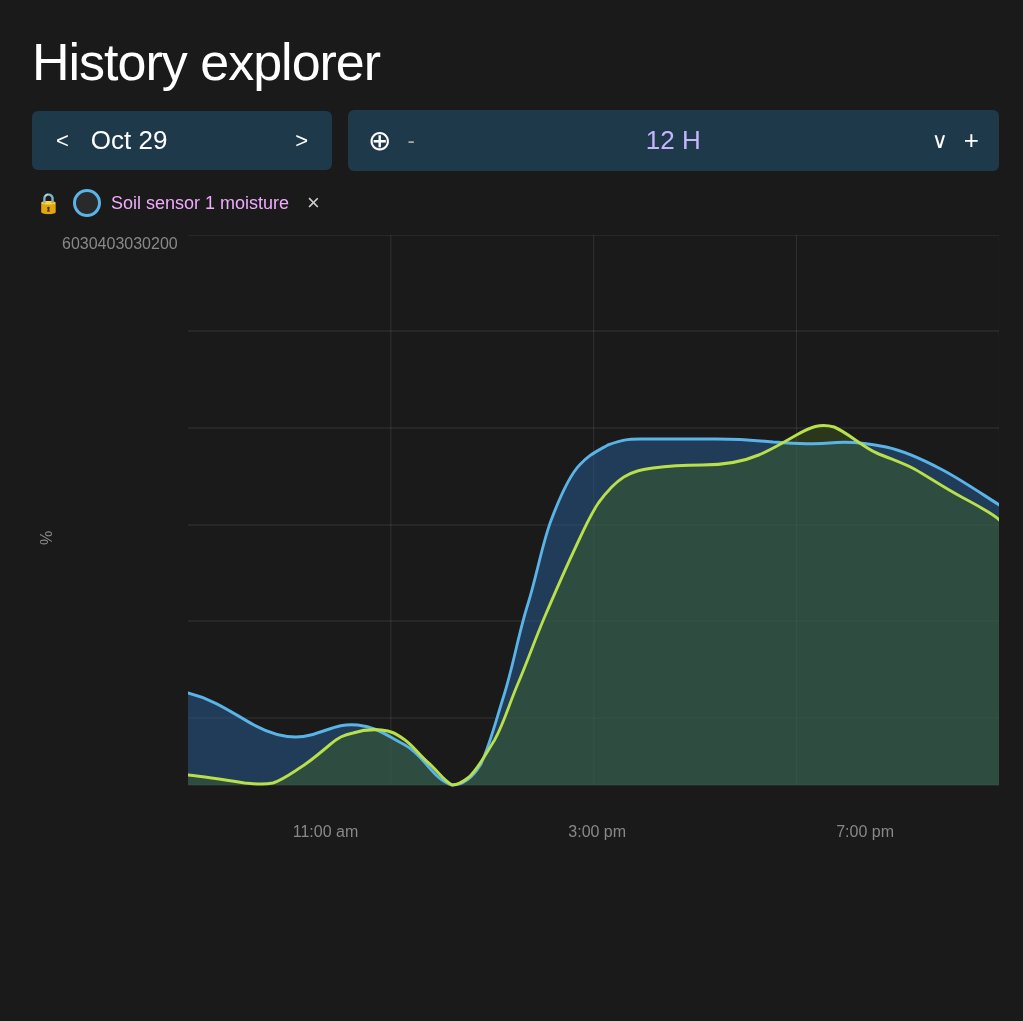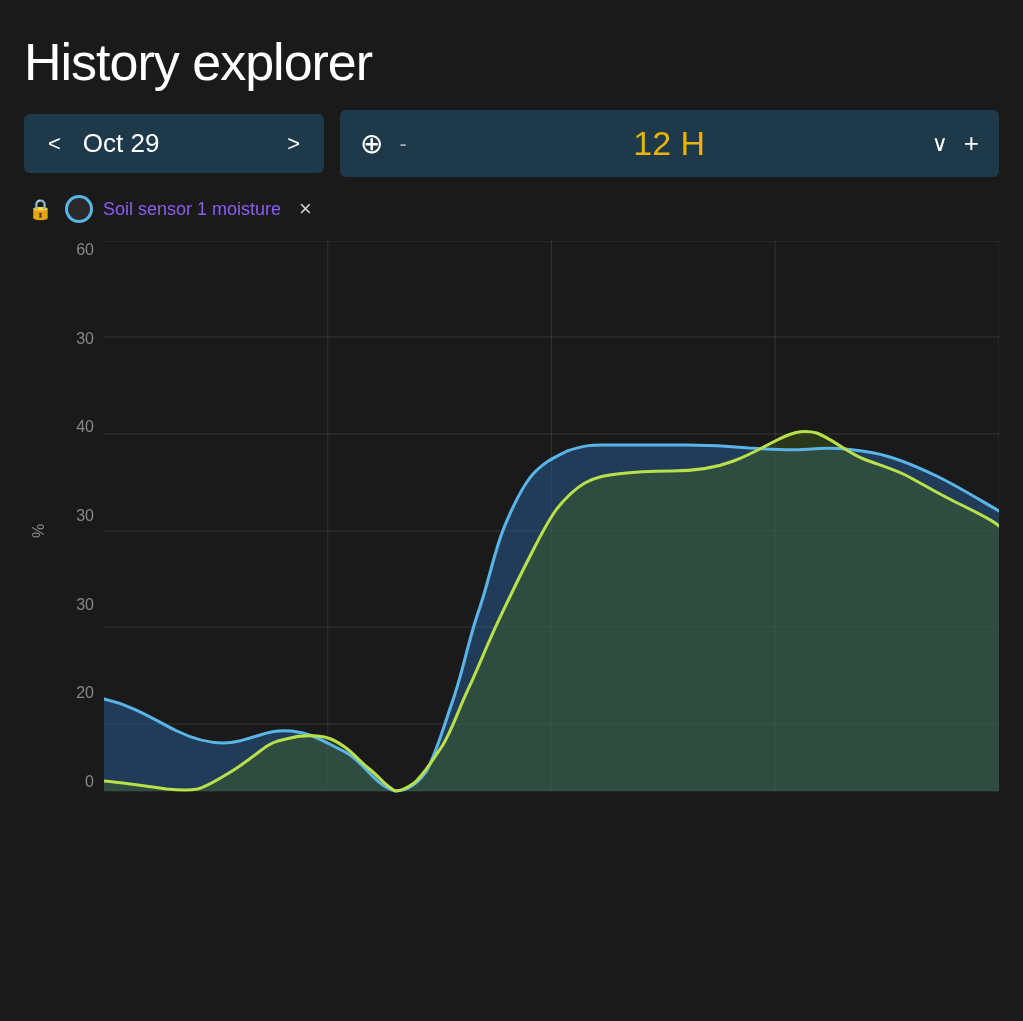--- a/index.html
+++ b/index.html
@@ -11,20 +11,21 @@
       width: 1023px;
       height: 1021px;
       overflow: hidden;
     }
 
     .page {
       padding: 32px 24px 24px 24px;
       display: flex;
       flex-direction: column;
       gap: 18px;
+      margin-left: 8px;
     }
 
     .page-title {
       font-size: 52px;
       font-weight: 300;
       color: #ffffff;
       letter-spacing: -1px;
     }
 
     .controls-row {
@@ -75,23 +76,23 @@
       color: #ffffff;
       font-size: 28px;
     }
 
     .zoom-separator {
       color: #aaaaaa;
       font-size: 22px;
     }
 
     .zoom-label {
-      font-size: 34px;
+      font-size: 26px;
       font-weight: 400;
-      color: #eab308;
+      color: #c4b5fd;
       flex: 1;
       text-align: center;
     }
 
     .zoom-dropdown {
       color: #ffffff;
       font-size: 22px;
       cursor: pointer;
     }
 
@@ -131,21 +132,21 @@
     .legend-circle-green {
       width: 28px;
       height: 28px;
       border-radius: 50%;
       border: 3px solid #b8e04a;
       background: #2a2a2a;
     }
 
     .legend-text {
       font-size: 18px;
-      color: #8b5cf6;
+      color: #f0abfc;
       text-align: right;
     }
 
     .legend-close {
       color: #cccccc;
       font-size: 22px;
       cursor: pointer;
       margin-left: 6px;
     }
 
@@ -169,21 +170,21 @@
       writing-mode: vertical-rl;
       transform: rotate(180deg);
       display: flex;
       align-items: center;
       justify-content: center;
       padding: 0 6px;
     }
 
     .y-axis {
       display: flex;
-      flex-direction: column;
+      flex-direction: row;
       justify-content: space-between;
       padding: 0 10px 30px 0;
       min-width: 50px;
       text-align: right;
     }
 
     .y-tick {
       font-size: 16px;
       color: #888888;
     }
@@ -365,16 +366,21 @@
             C 508,231 525,230 545,230
             C 565,230 585,228 605,220
             C 620,214 630,208 645,200
             C 660,192 670,188 685,192
             C 700,198 715,212 730,218
             C 745,224 758,228 770,234
             C 785,242 800,252 820,262
             C 840,272 855,280 860,285" fill="none" stroke="#b8e04a" stroke-width="3" stroke-linejoin="round" stroke-linecap="round"></path>
         </svg>
 
+        <div class="x-axis">
+          <span class="x-tick">11:00 am</span>
+          <span class="x-tick">3:00 pm</span>
+          <span class="x-tick">7:00 pm</span>
+        </div>
       </div>
     </div>
   </div>
 </div>
 
 </body></html>

